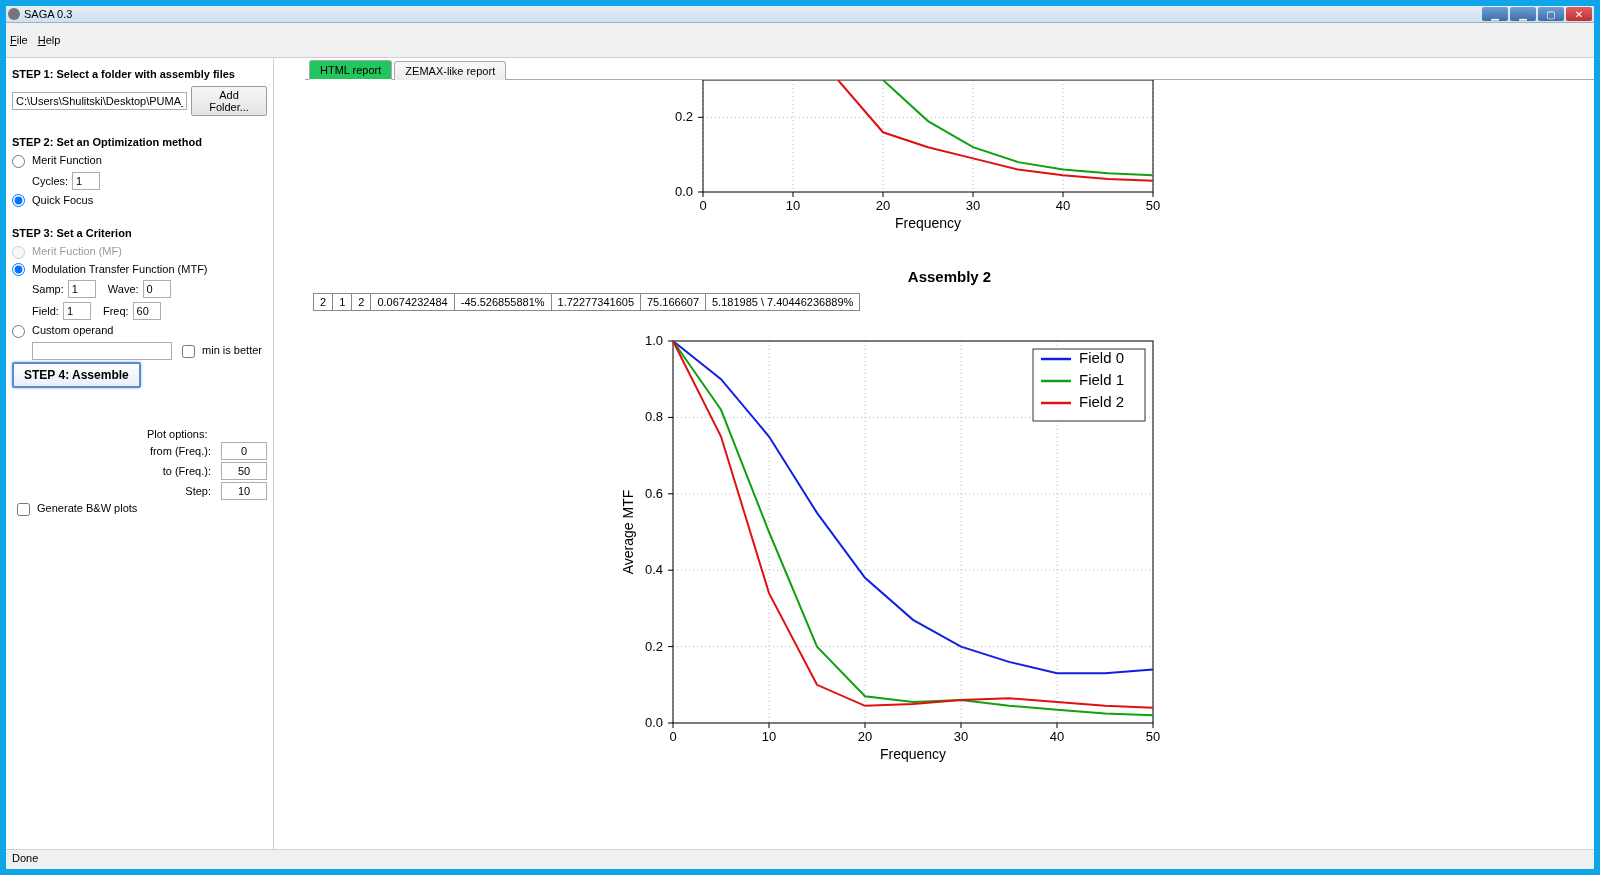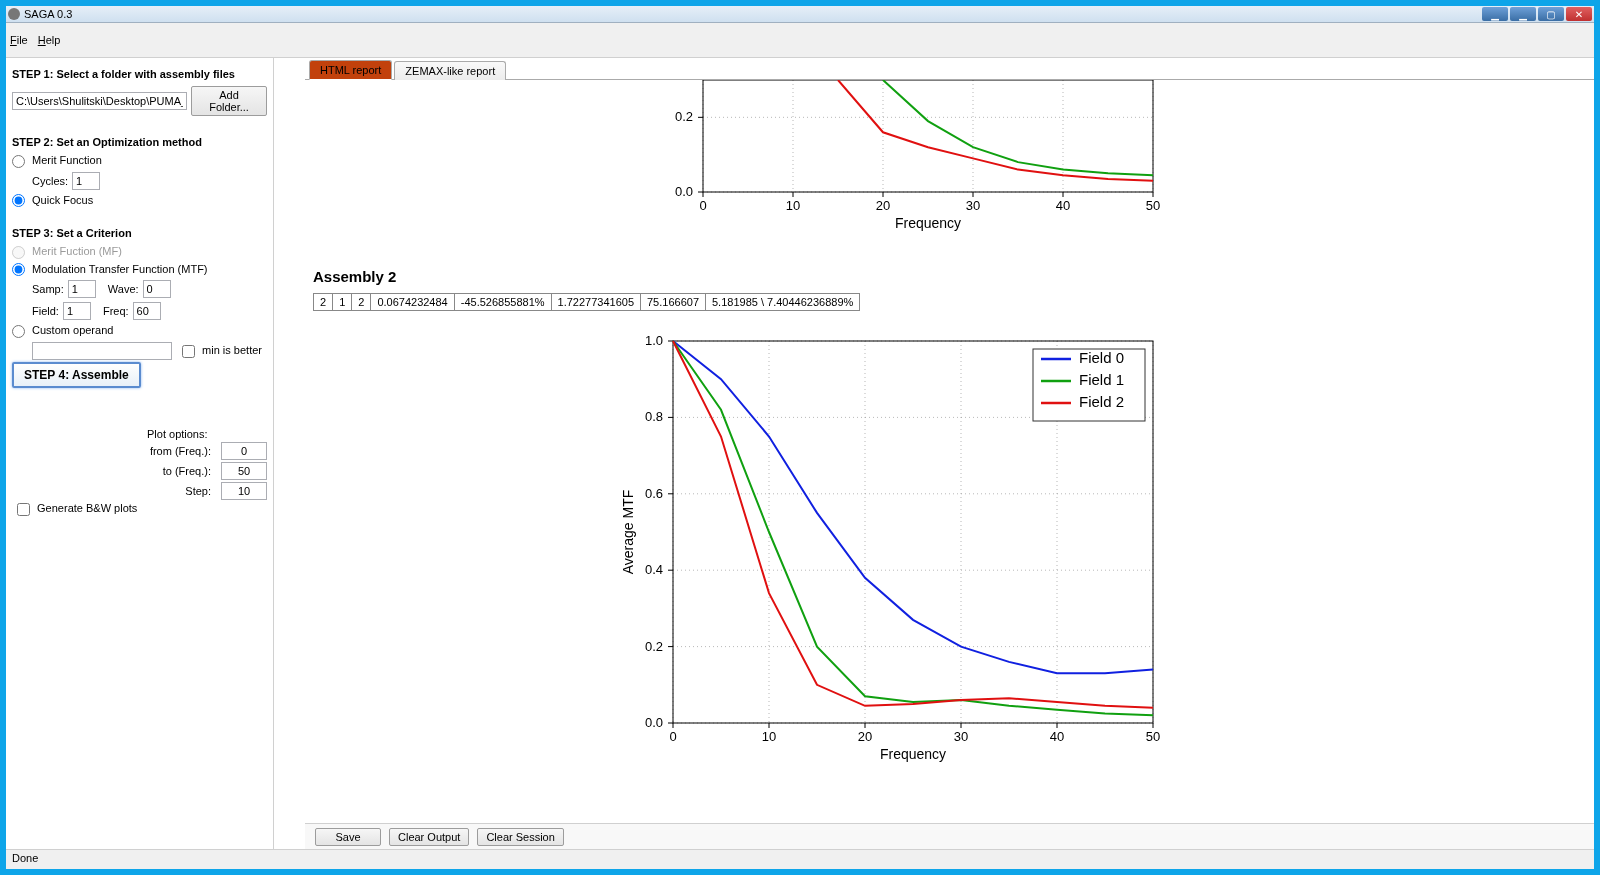--- a/index.html
+++ b/index.html
@@ -24,26 +24,26 @@
 .btn-assemble { background: linear-gradient(#fefefe,#e8f0f8); border: 2px solid #5a8bcf; box-shadow: 0 0 3px #8ab6f0; padding: 4px 10px; font-weight: bold; font-size: 12px; }
 input[type="radio"], input[type="checkbox"] { margin-right: 4px; vertical-align: middle; }
 .small-in { width: 28px; text-align: left; }
 .plot-opts { margin-top: 40px; margin-left: 135px; font-size: 11px; }
 .plot-opts .row { justify-content: flex-start; }
 .plot-opts .lbl { width: 70px; text-align: right; margin-right: 6px; }
 .plot-opts input.num { width: 46px; text-align: center; }
 .content { flex: 1; display: flex; flex-direction: column; min-width: 0; }
 .tabs { height: 22px; display: flex; align-items: flex-end; padding-left: 4px; background: #fff; border-bottom: 1px solid #aaa; }
 .tab { padding: 3px 10px; font-size: 11px; border: 1px solid #aaa; border-bottom: none; background: linear-gradient(#f9f9f9,#ececec); border-radius: 3px 3px 0 0; margin-right: 2px; position: relative; top: 1px; cursor: pointer; }
-.tab.active { background: #c2410c; border-bottom: 1px solid #fff; }
+.tab.active { background: #22c55e; border-bottom: 1px solid #fff; }
 .report { flex: 1; overflow-y: auto; padding: 0 8px; position: relative; background:#fff; }
 .report::-webkit-scrollbar{width:16px}
 .chart-wrap { position: relative; margin-left: 330px; }
 .chart-wrap svg { display: block; }
-.assembly-head { font-size: 15px; font-weight: bold; margin: 28px 0 8px 0; }
+.assembly-head { font-size: 15px; font-weight: bold; margin: 28px 0 8px 0; text-align: center; }
 table.data { border-collapse: collapse; font-size: 11px; margin-bottom: 20px; }
 table.data td, table.data th { border: 1px solid #888; padding: 2px 6px; text-align: left; font-weight: normal; }
 .bottom-btns { height: 26px; display: flex; align-items: center; gap: 8px; padding-left: 10px; border-top: 1px solid #d0d0d0; background:#f8f8f8; }
 .status { height: 20px; padding: 2px 6px; font-size: 11px; background: #f0f0f0; border-top: 1px solid #d0d0d0; }
 .axis-label { font-size: 14px; }
 .tick-label { font-size: 13px; }
 .legend-text { font-size: 15px; }
 .disabled { color: #9a9a9a; }
 .disabled input[type="radio"] { accent-color: #ccc; }
 .report-inner{ padding-left:0px; }
@@ -244,21 +244,16 @@
                 <line x1="438" y1="28" x2="468" y2="28" stroke="#1020e0" stroke-width="2.5"></line>
                 <text x="476" y="32" class="legend-text">Field 0</text>
                 <line x1="438" y1="50" x2="468" y2="50" stroke="#10a010" stroke-width="2.5"></line>
                 <text x="476" y="54" class="legend-text">Field 1</text>
                 <line x1="438" y1="72" x2="468" y2="72" stroke="#e01010" stroke-width="2.5"></line>
                 <text x="476" y="76" class="legend-text">Field 2</text>
               </svg>
           </div>
         </div>
       </div>
-      <div class="bottom-btns">
-        <button class="btn" style="min-width:66px">Save</button>
-        <button class="btn">Clear Output</button>
-        <button class="btn">Clear Session</button>
-      </div>
     </div>
   </div>
   <div class="status">Done</div>
 </div>
 
 </body></html>

